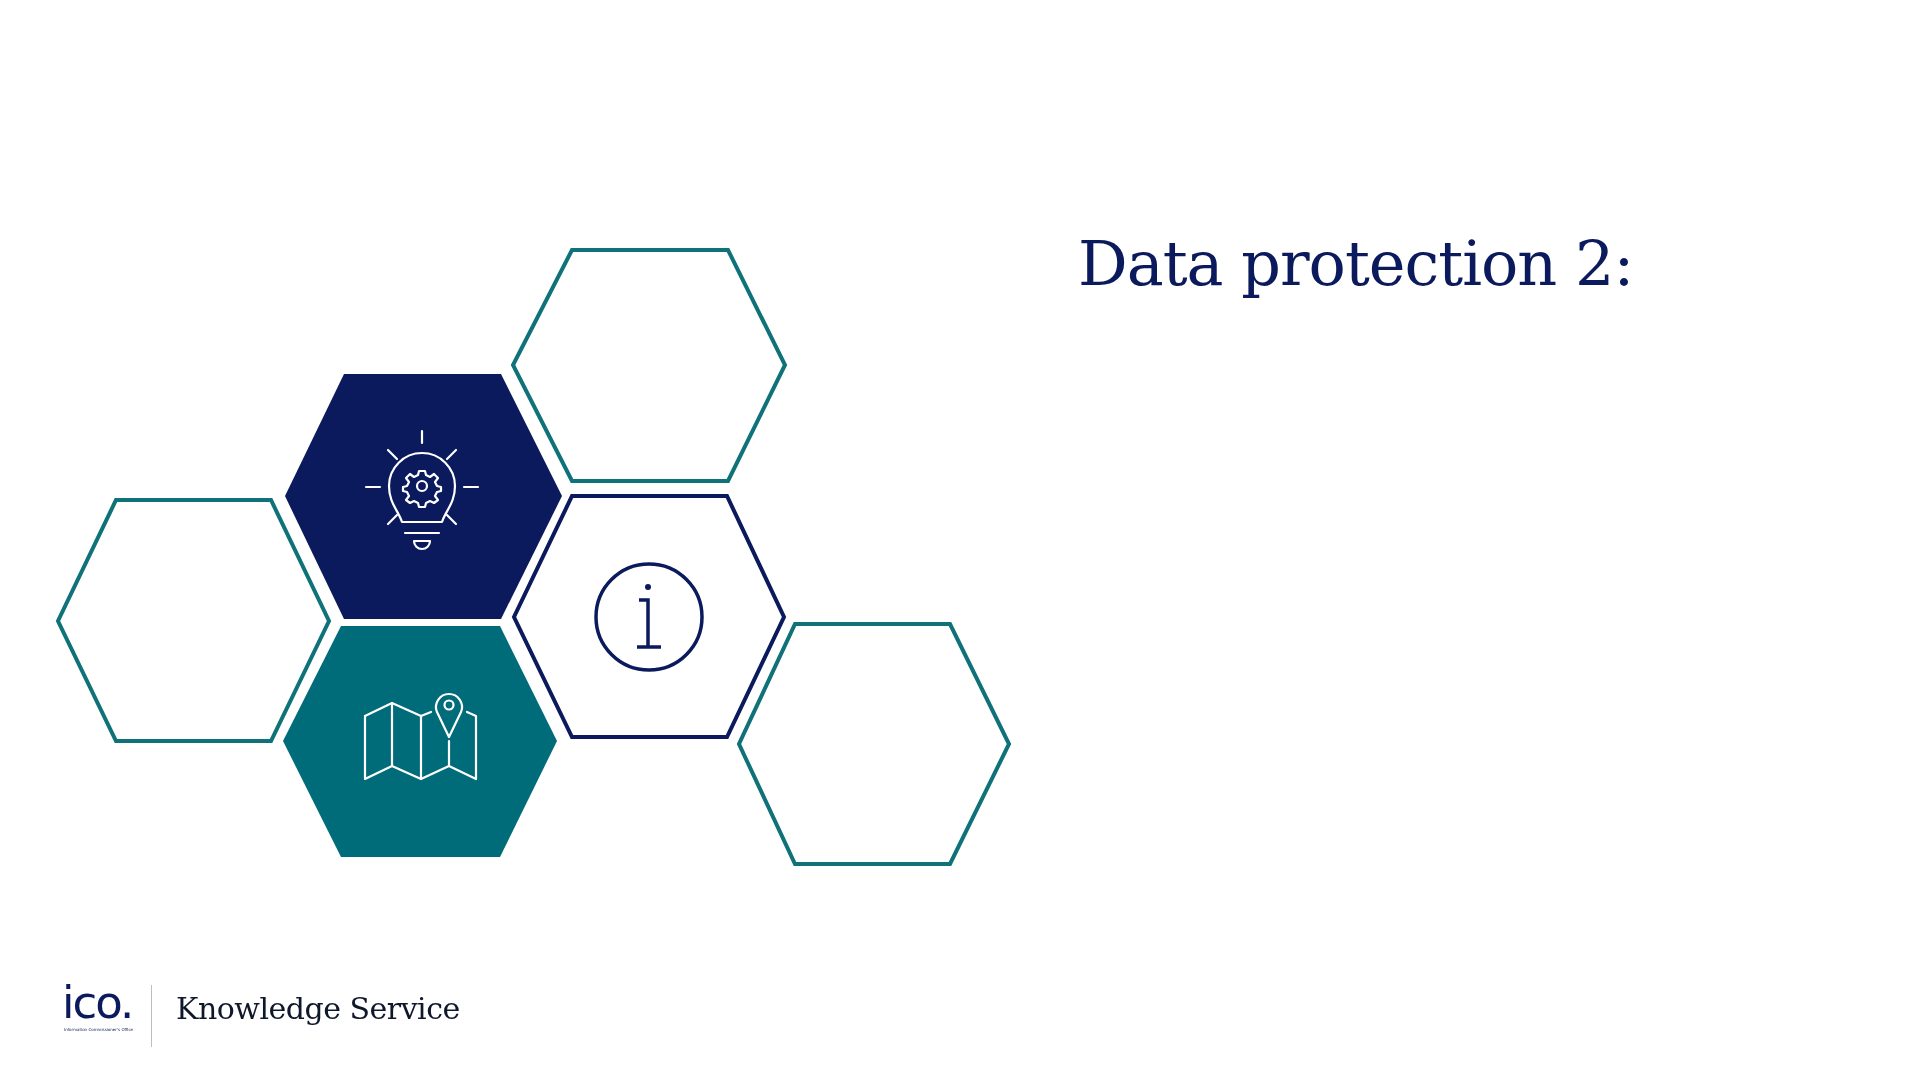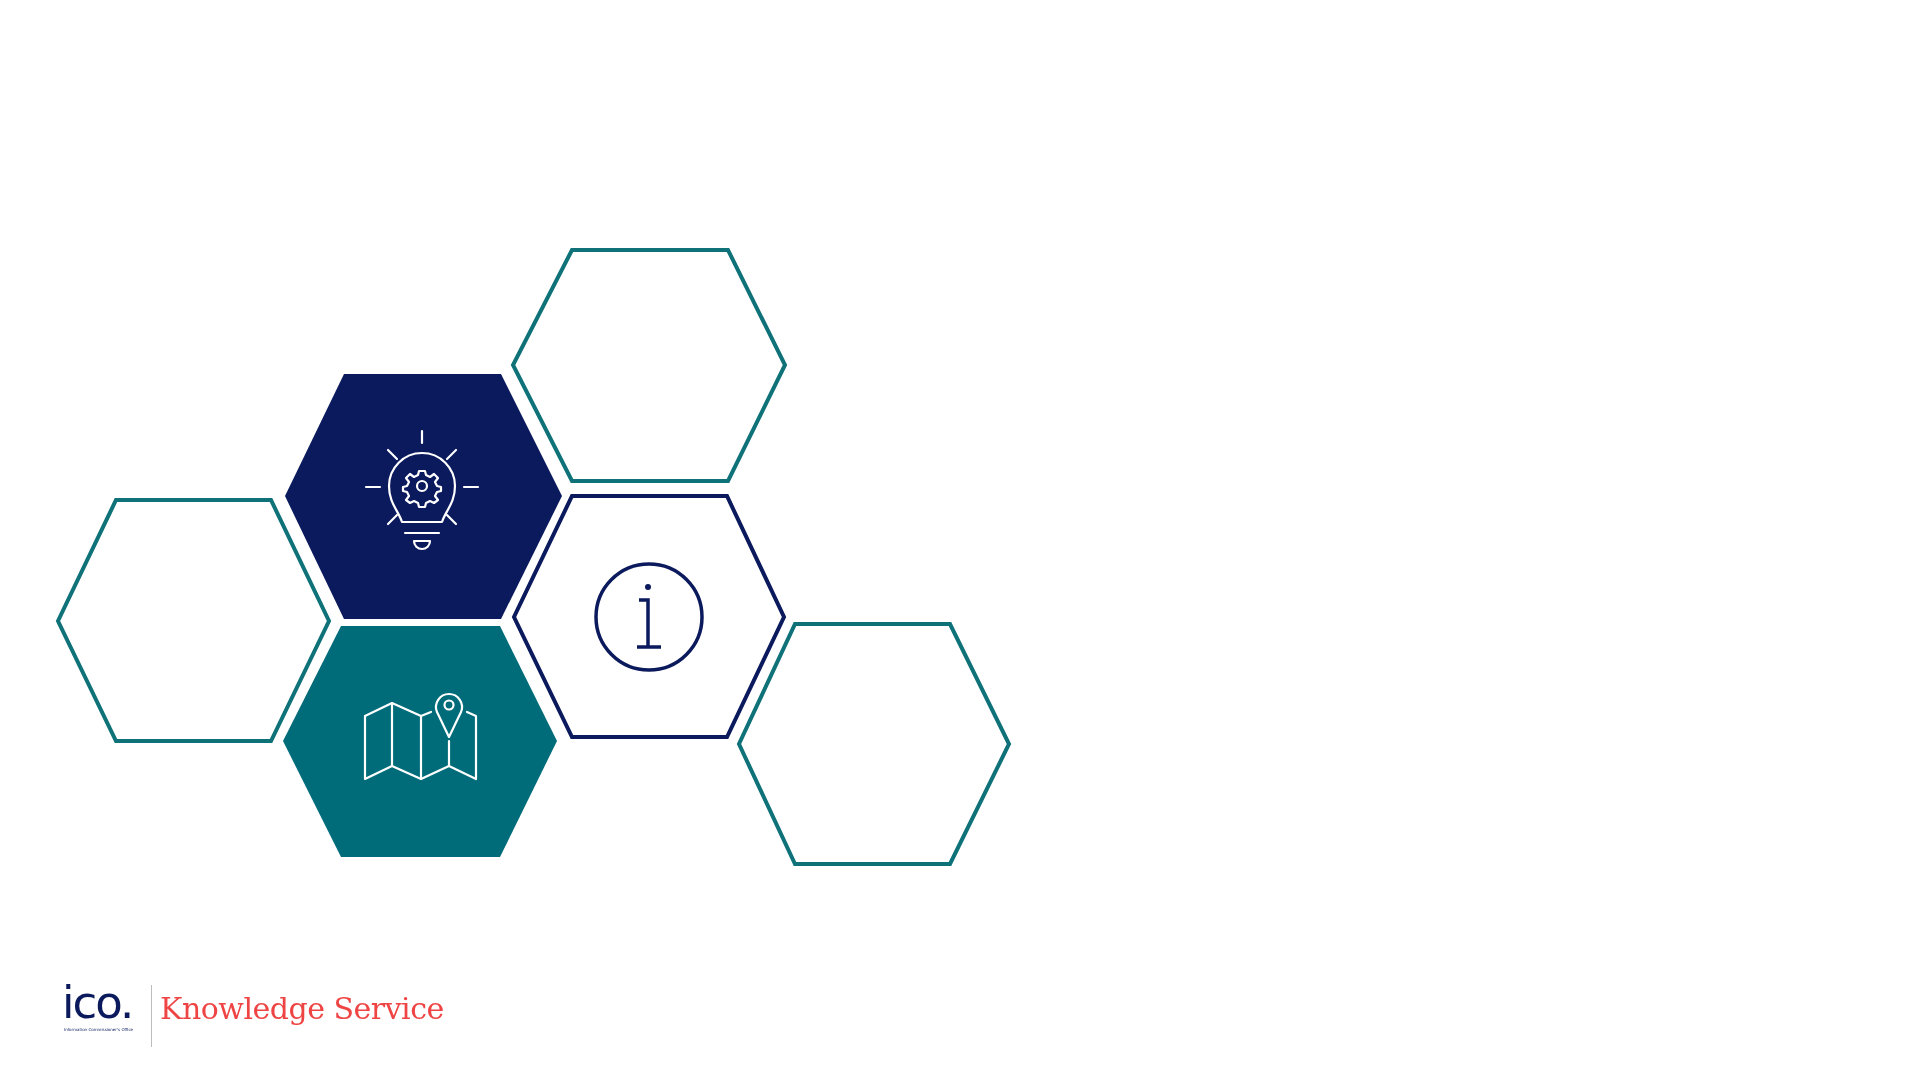--- a/index.html
+++ b/index.html
@@ -16,22 +16,22 @@
   .ico-word {
     position:absolute; left:0; top:-2px; font-family:"DejaVu Sans", sans-serif;
     font-weight:normal; font-size:45px; color:#0b1a5c; letter-spacing:-2px; line-height:50px;
   }
   .ico-sub {
     position:absolute; left:2px; top:47px; font-family:"DejaVu Sans", sans-serif;
     font-size:4px; color:#0b1a5c; white-space:nowrap; line-height:5px;
   }
   .footer-divider { position:absolute; left:89px; top:5px; width:1px; height:62px; background:#bdbdbd; }
   .service-name {
-    position:absolute; left:98px; top:9px; font-family:"DejaVu Serif", serif;
-    font-size:30px; color:#ef4444; white-space:nowrap; line-height:40px; letter-spacing:-0.5px;
+    position:absolute; left:114px; top:9px; font-family:"DejaVu Serif", serif;
+    font-size:30px; color:#0f172a; white-space:nowrap; line-height:40px; letter-spacing:-0.5px;
   }
 </style>
 </head>
 <body>
 
 <svg class="hexes" viewBox="0 0 1920 1080" xmlns="http://www.w3.org/2000/svg">
 
   <polygon points="572,250 728,250 785,365 728,481 572,481 513,365" fill="none" stroke="#0f7279" stroke-width="4"></polygon>
 
   <polygon points="344,374 501,374 562,496 501,619 344,619 285,496" fill="#0b1a5c"></polygon>
@@ -72,20 +72,21 @@
     <path d="M365,716 L365,779 L392,766 L421,779 L449,766 L476,779 L476,716 L467,712"></path>
     <line x1="392" y1="703" x2="392" y2="766"></line>
     <line x1="421" y1="716" x2="421" y2="779"></line>
     <line x1="449" y1="741" x2="449" y2="766"></line>
     <path d="M449,737 L437,712 A13,13 0 1 1 461,712 Z"></path>
     <circle cx="449" cy="705" r="4.5"></circle>
   </g>
 </svg>
 
 <h1 class="title">
+  <span>Data protection 2:</span>
 </h1>
 
 <div class="footer">
   <div class="ico-logo">
     <div class="ico-word">ico.</div>
     <div class="ico-sub">Information Commissioner's Office</div>
   </div>
   <div class="footer-divider"></div>
   <div class="service-name">Knowledge Service</div>
 </div>

